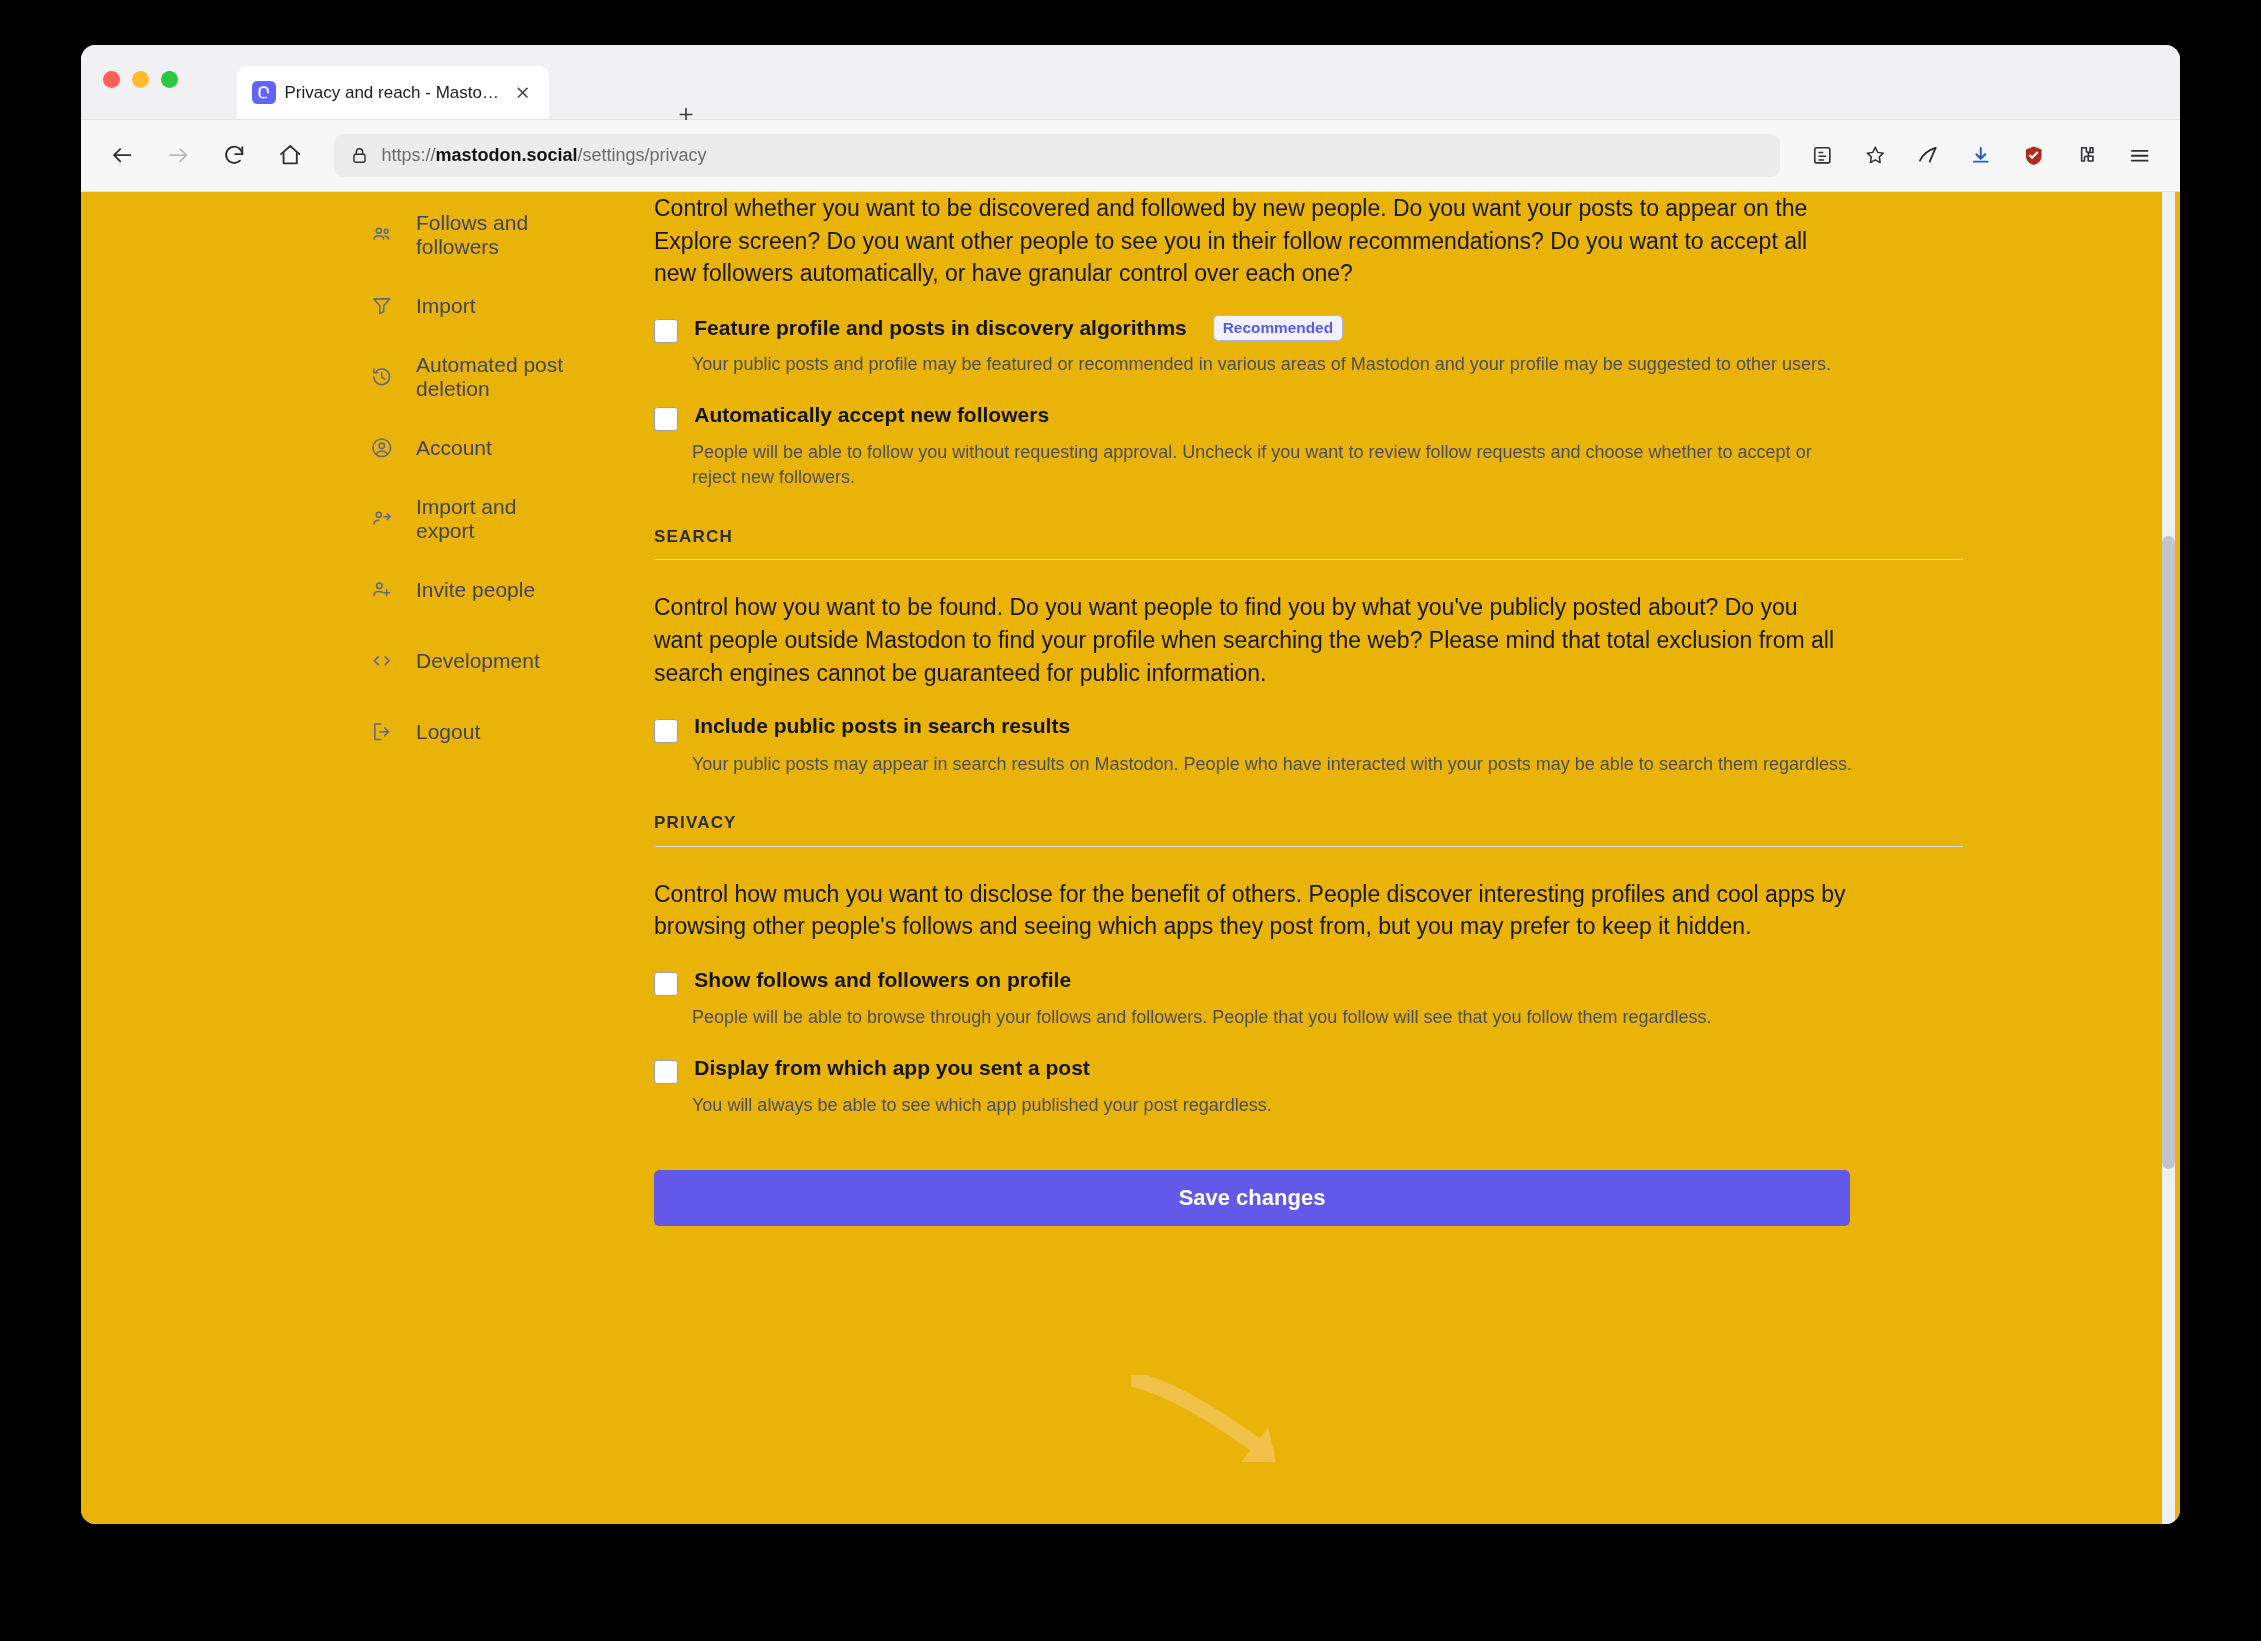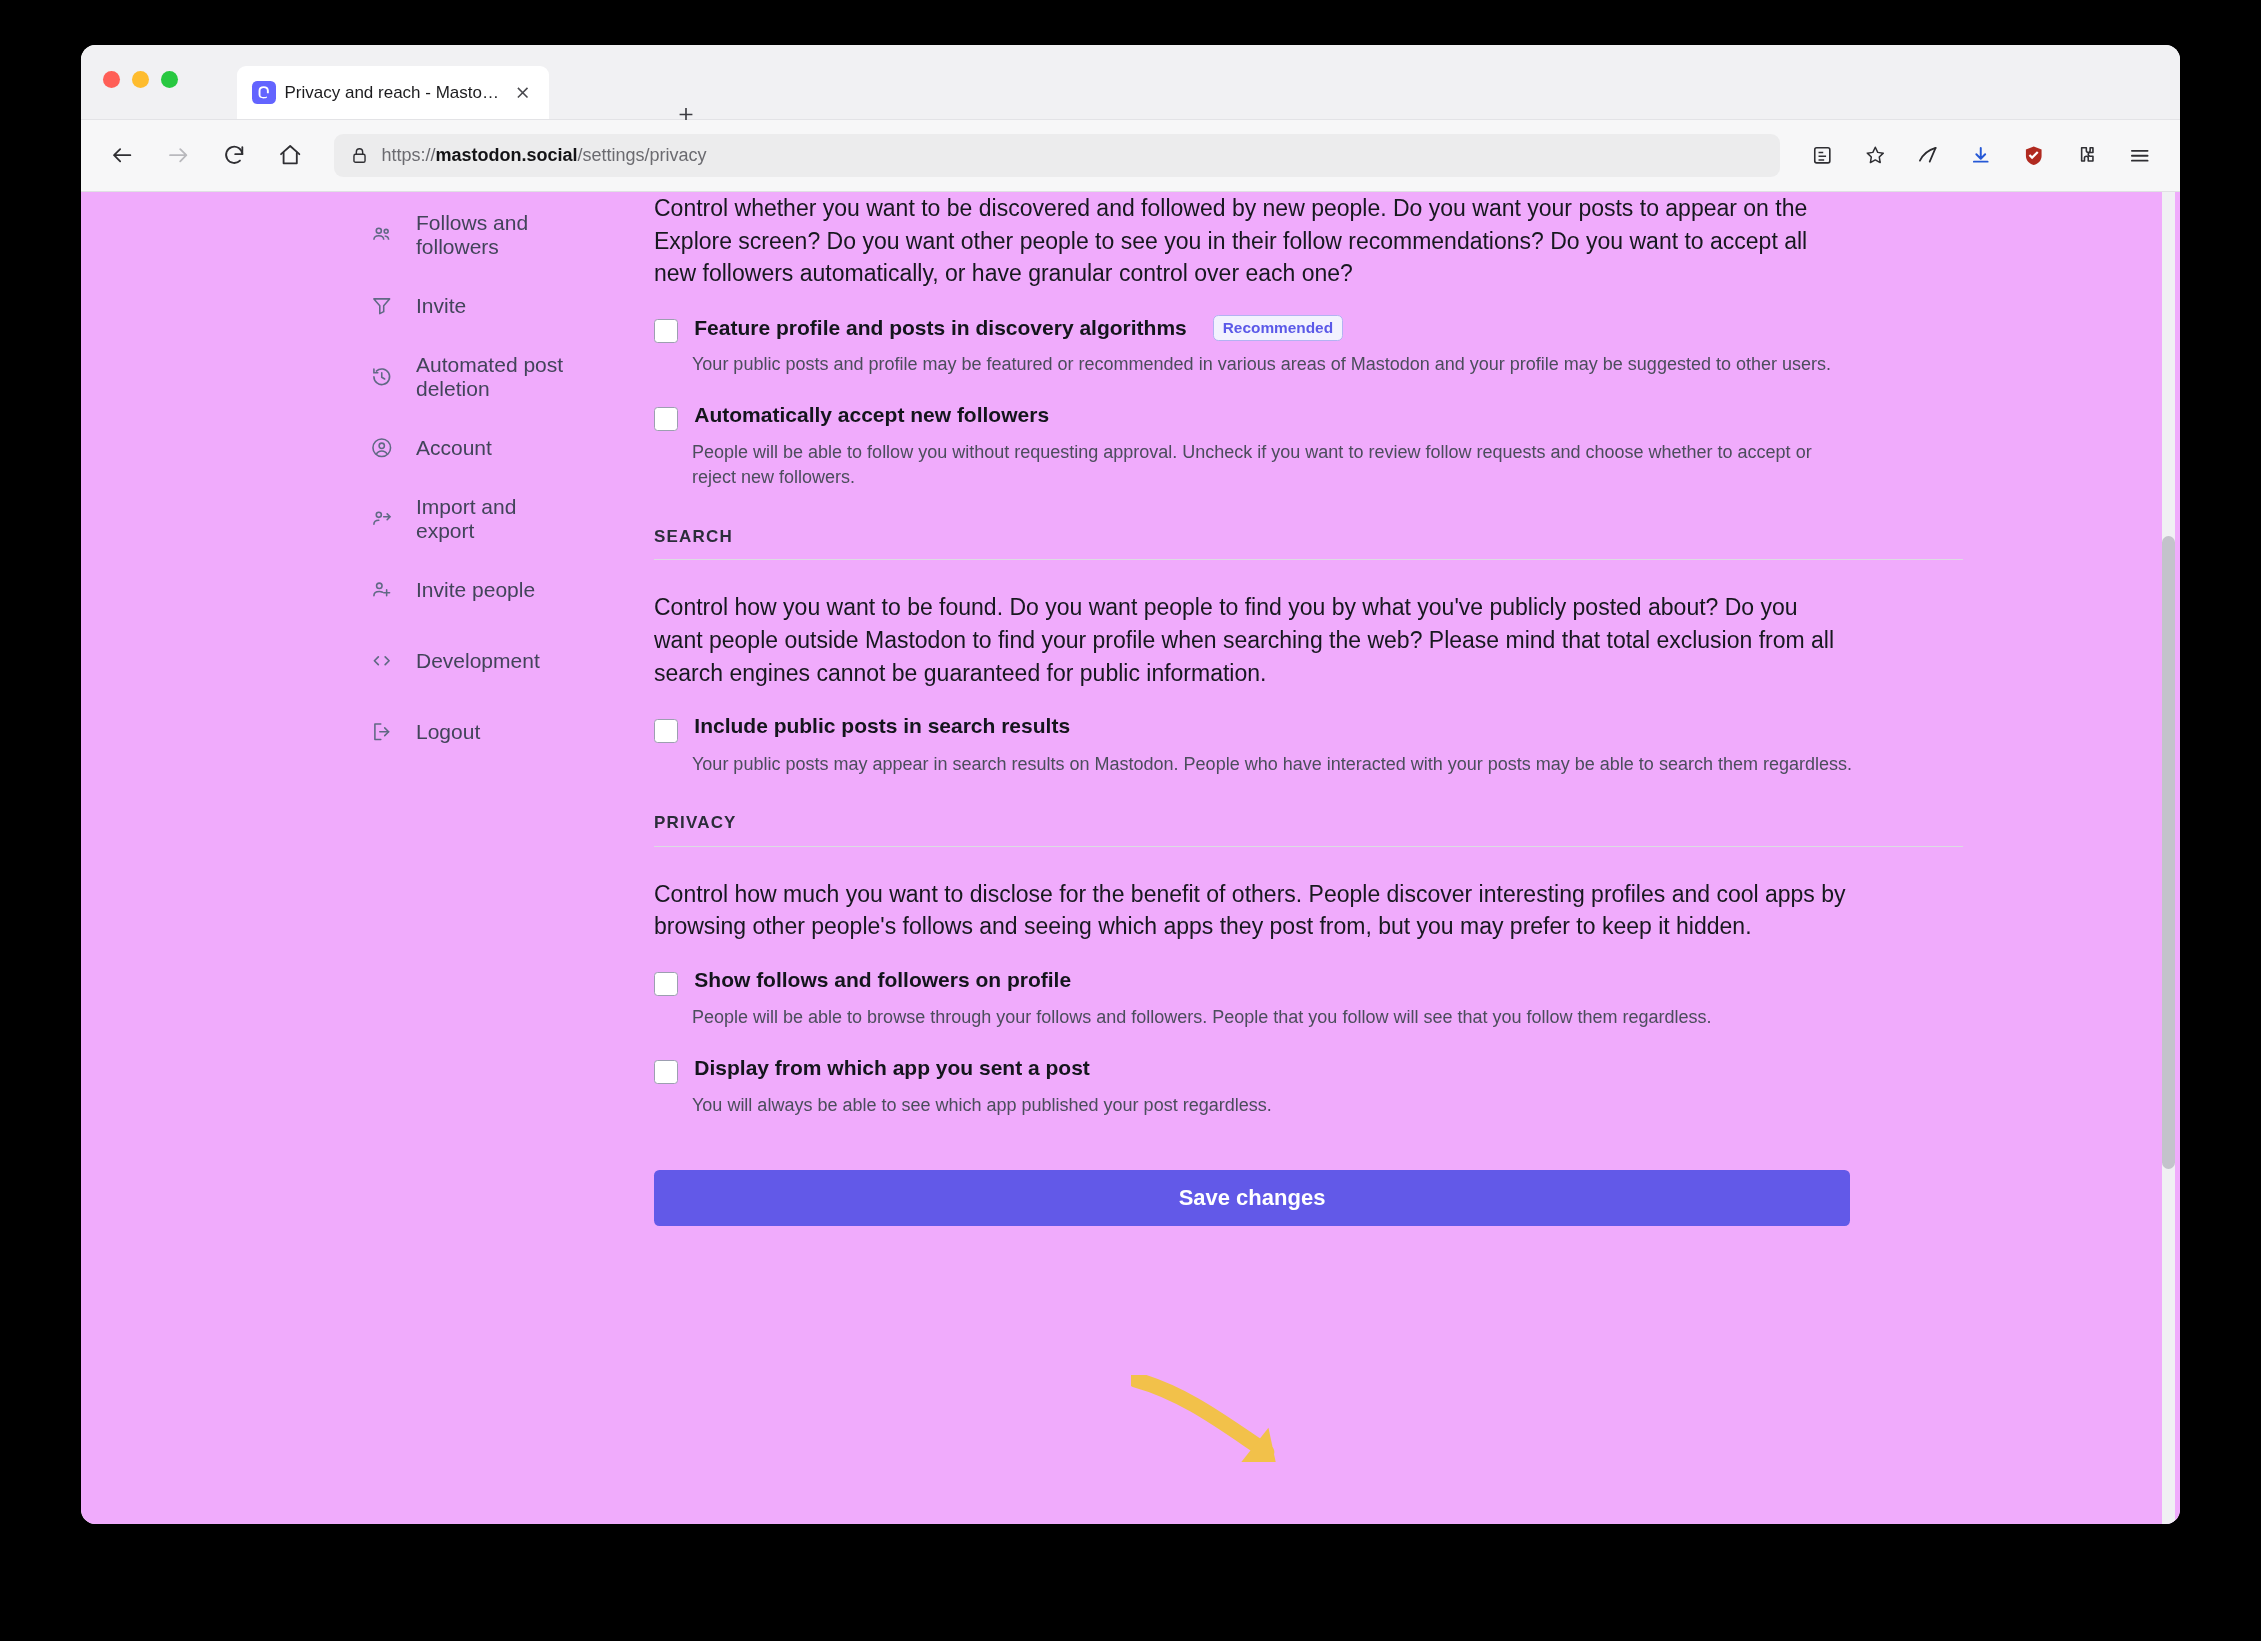--- a/index.html
+++ b/index.html
@@ -149,21 +149,21 @@
   .ticon {
     width: 33px; height: 33px;
     display: flex; align-items: center; justify-content: center;
     color: #2f2f33;
   }
 
   
   .page {
     position: relative;
     height: 1332px;
-    background: #f0abfc;
+    background: #eab308;
     overflow: hidden;
     padding-left: 48px;
   }
 
   .content-wrap {
     position: absolute;
     inset: 0;
     display: flex;
   }
 
@@ -434,21 +434,21 @@
             </span>
             <span>Follows and followers</span>
           </div>
 
           <div class="side-item">
             <span class="side-icon">
               <svg width="23.5" height="23.5" viewBox="0 0 24 24" stroke="currentColor" stroke-width="1.6" fill="none" stroke-linejoin="round">
                 <path d="M4 5h16l-6 7v6l-4 2v-8z"></path>
               </svg>
             </span>
-            <span>Invite</span>
+            <span>Import</span>
           </div>
 
           <div class="side-item">
             <span class="side-icon">
               <svg width="23.5" height="23.5" viewBox="0 0 24 24" stroke="currentColor" stroke-width="1.6" fill="none" stroke-linecap="round">
                 <path d="M4 12a8 8 0 1 0 2.5-5.8"></path>
                   <path d="M4 4v4h4"></path>
                   <path d="M12 8v4.5l3 1.8"></path>
               </svg>
             </span>

